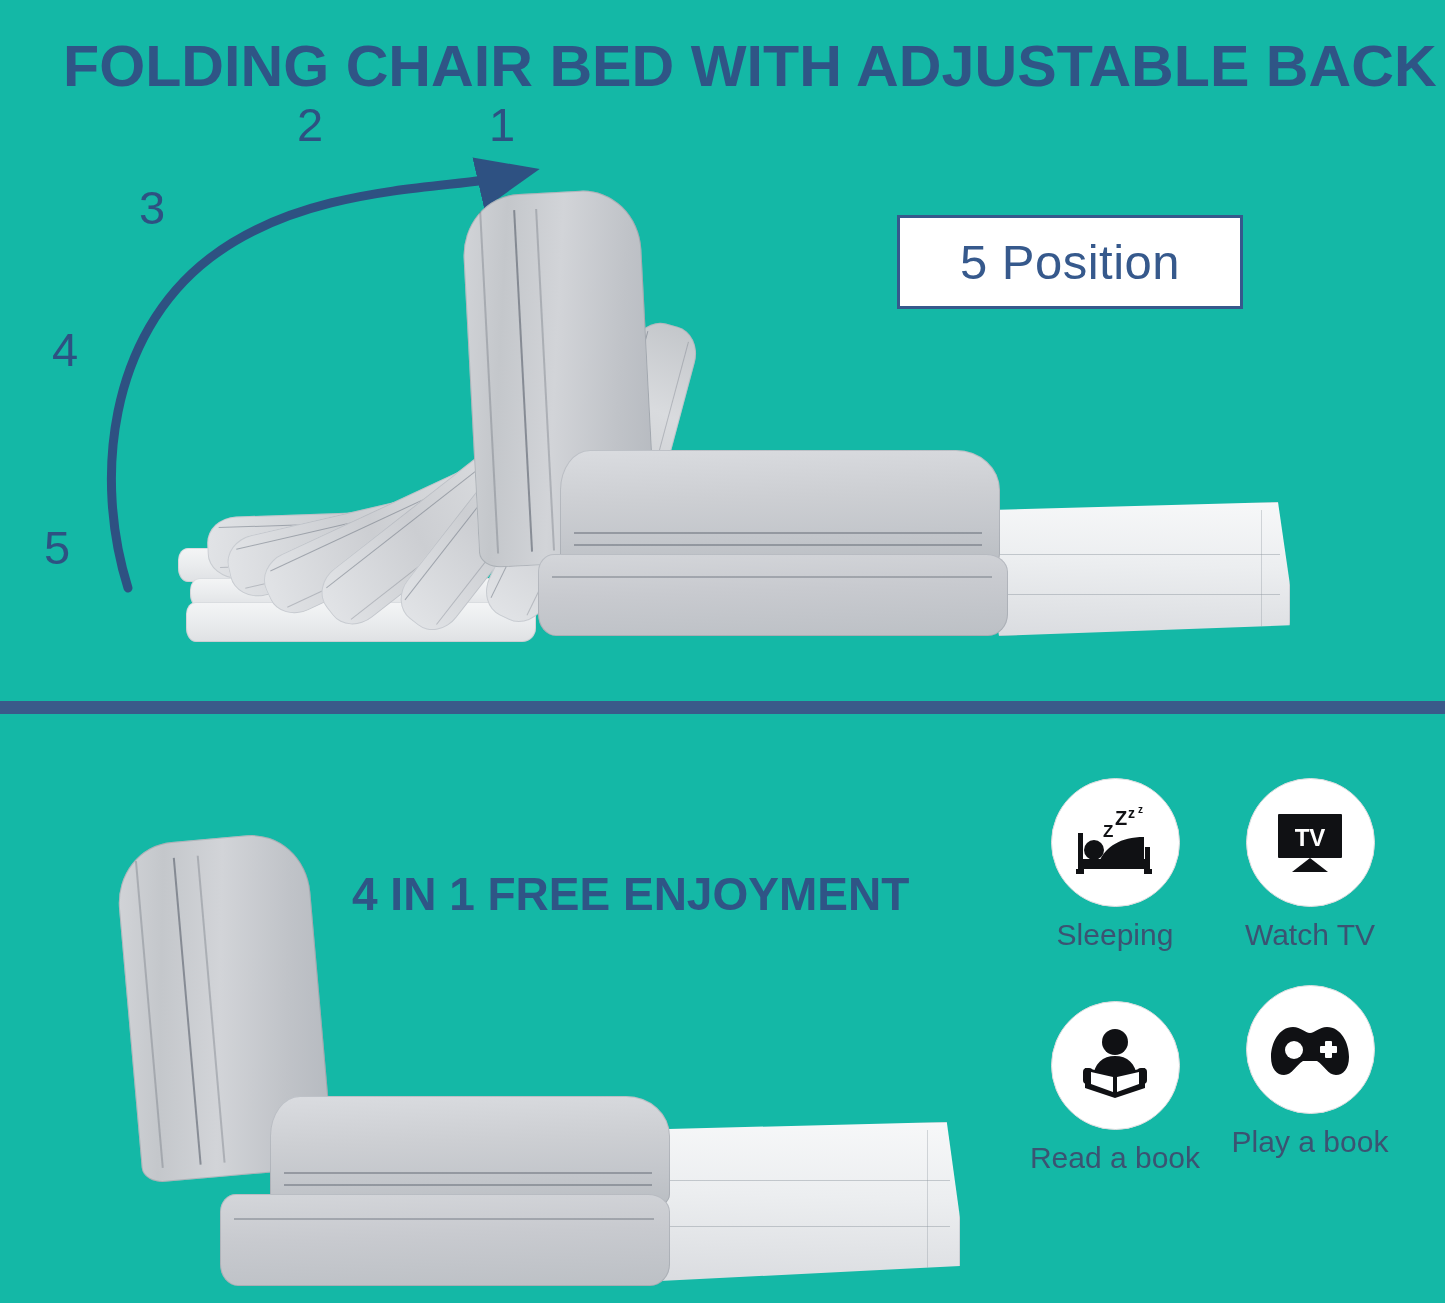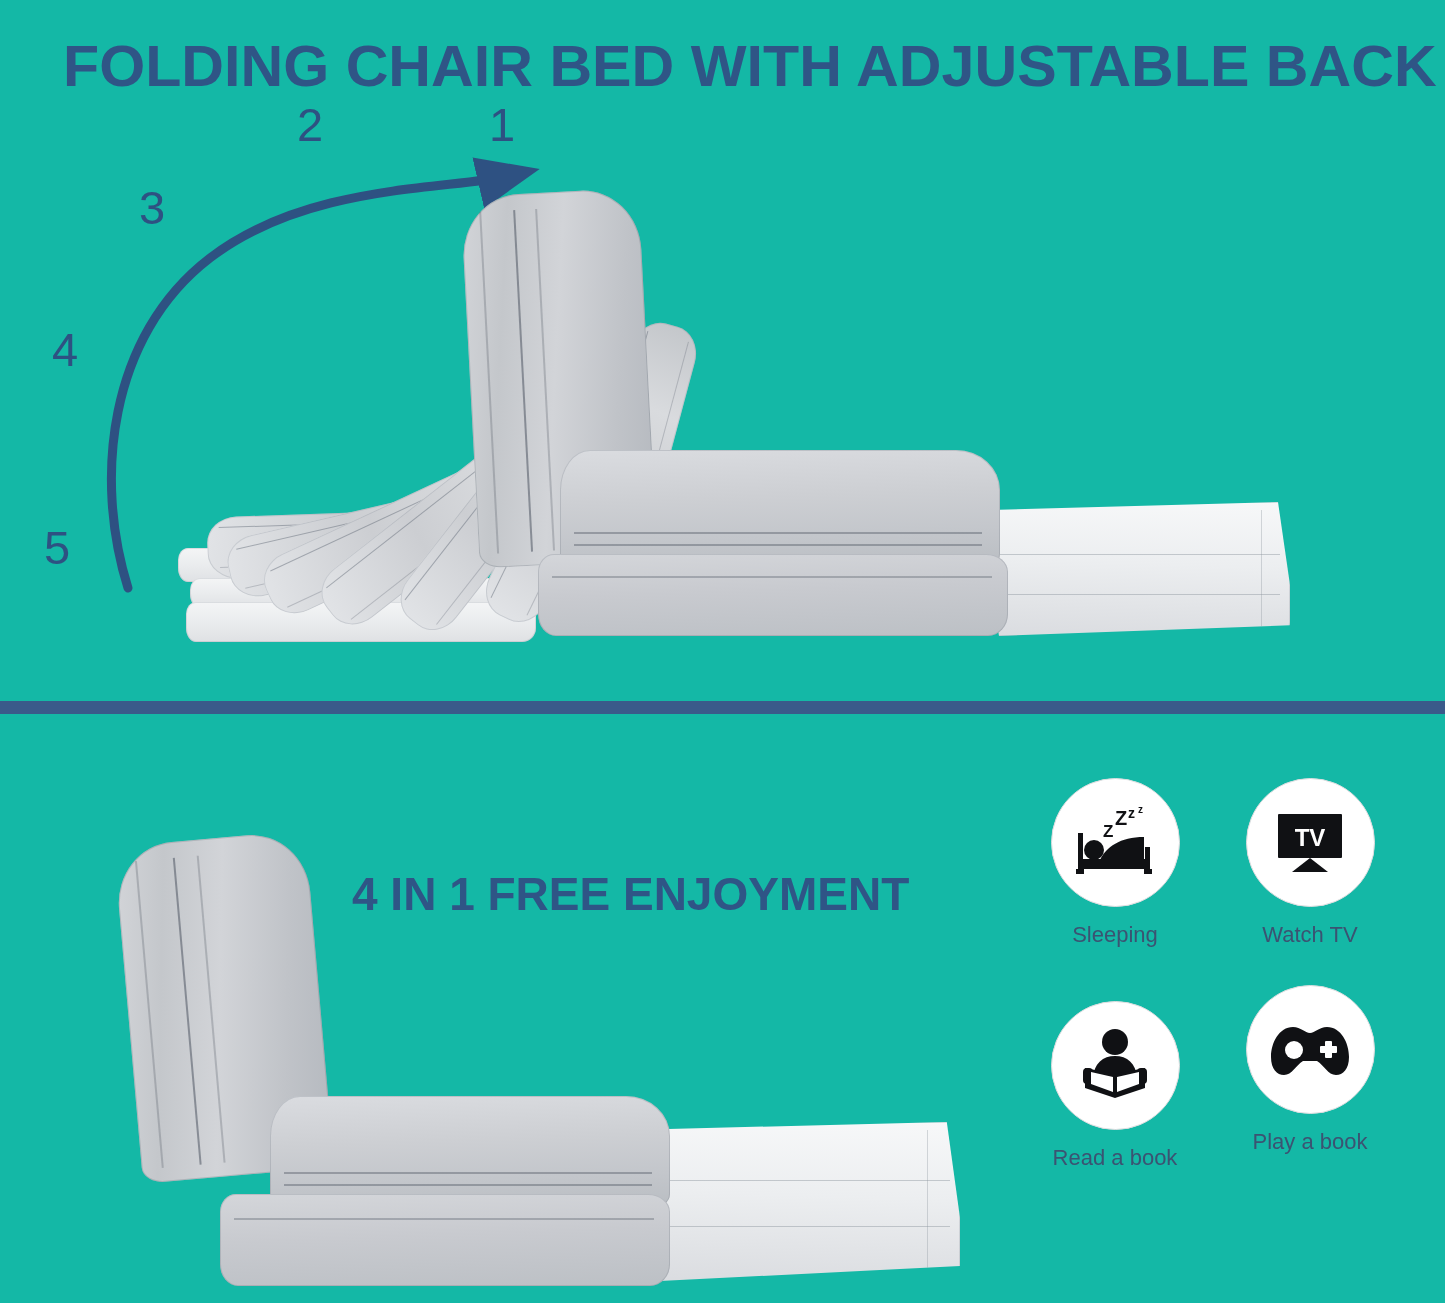--- a/index.html
+++ b/index.html
@@ -227,21 +227,21 @@
     margin: 0 auto;
     border: 1.6px solid #dcdddf;
     border-radius: 50%;
     background: #ffffff;
     display: flex;
     align-items: center;
     justify-content: center;
   }
   .feature-label {
     margin-top: 10px;
-    font-size: 22px;
+    font-size: 30px;
     color: #3b5372;
     line-height: 36px;
     white-space: nowrap;
   }
 </style>
 </head>
 <body>
 
 <div id="page">
 
@@ -255,20 +255,23 @@
     </defs>
     <path d="M 68 468 C 34 360, 48 216, 150 138 C 248 63, 388 70, 449 56" fill="none" stroke="#2e5182" stroke-width="9" stroke-linecap="round" marker-end="url(#arc-arrow)"></path>
   </svg>
 
   <span class="pos-num" id="pos-num-1">1</span>
   <span class="pos-num" id="pos-num-2">2</span>
   <span class="pos-num" id="pos-num-3">3</span>
   <span class="pos-num" id="pos-num-4">4</span>
   <span class="pos-num" id="pos-num-5">5</span>
 
+  <div id="position-badge">
+    <span id="position-badge-label">5 Position</span>
+  </div>
 
   <div class="product-stage" id="stage-top">
 
     <div class="fold-slab" style="left:48px; top:398px; width:300px; height:34px;"></div>
     <div class="fold-slab" style="left:60px; top:428px; width:318px; height:30px;"></div>
     <div class="fold-slab" style="left:56px; top:452px; width:350px; height:40px;"></div>
 
     <div class="fan-panel" style="left:78px; top:356px; width:330px; height:62px; transform: rotate(-2deg);"></div>
     <div class="fan-panel" style="left:96px; top:318px; width:322px; height:62px; transform: rotate(-13deg);"></div>
     <div class="fan-panel" style="left:118px; top:278px; width:316px; height:62px; transform: rotate(-25deg);"></div>

